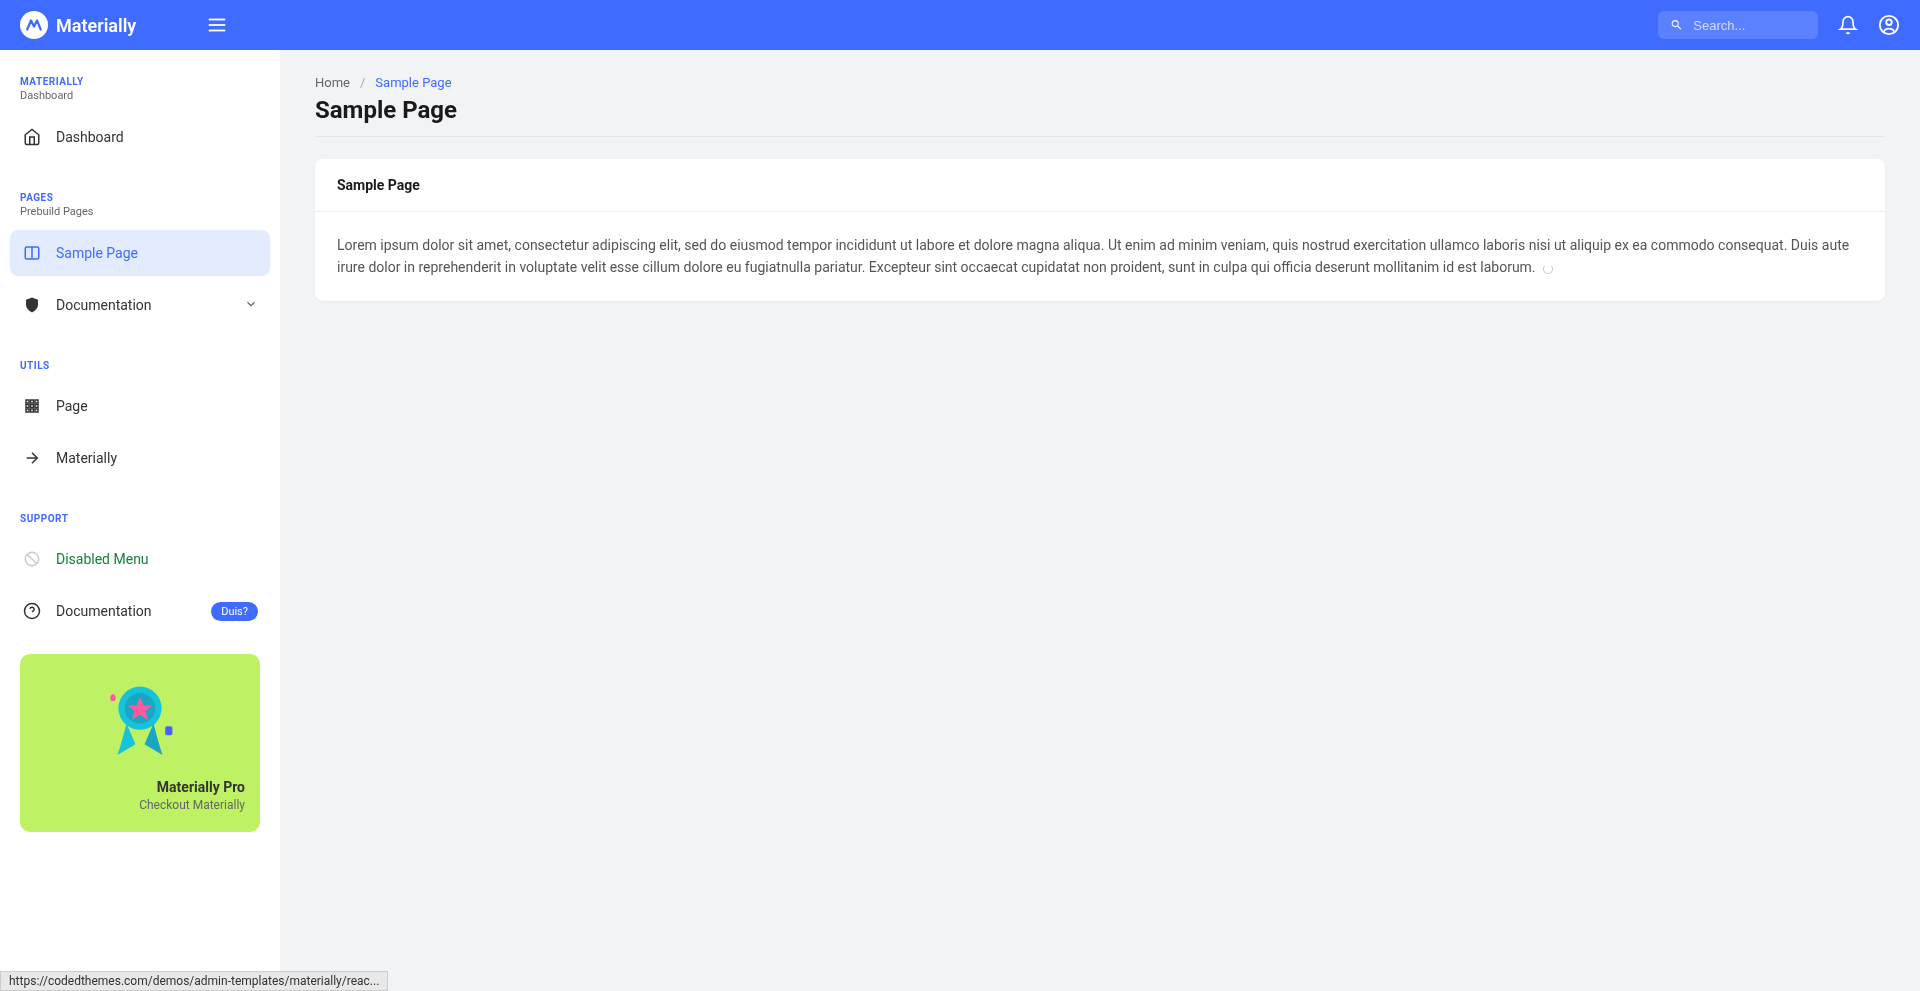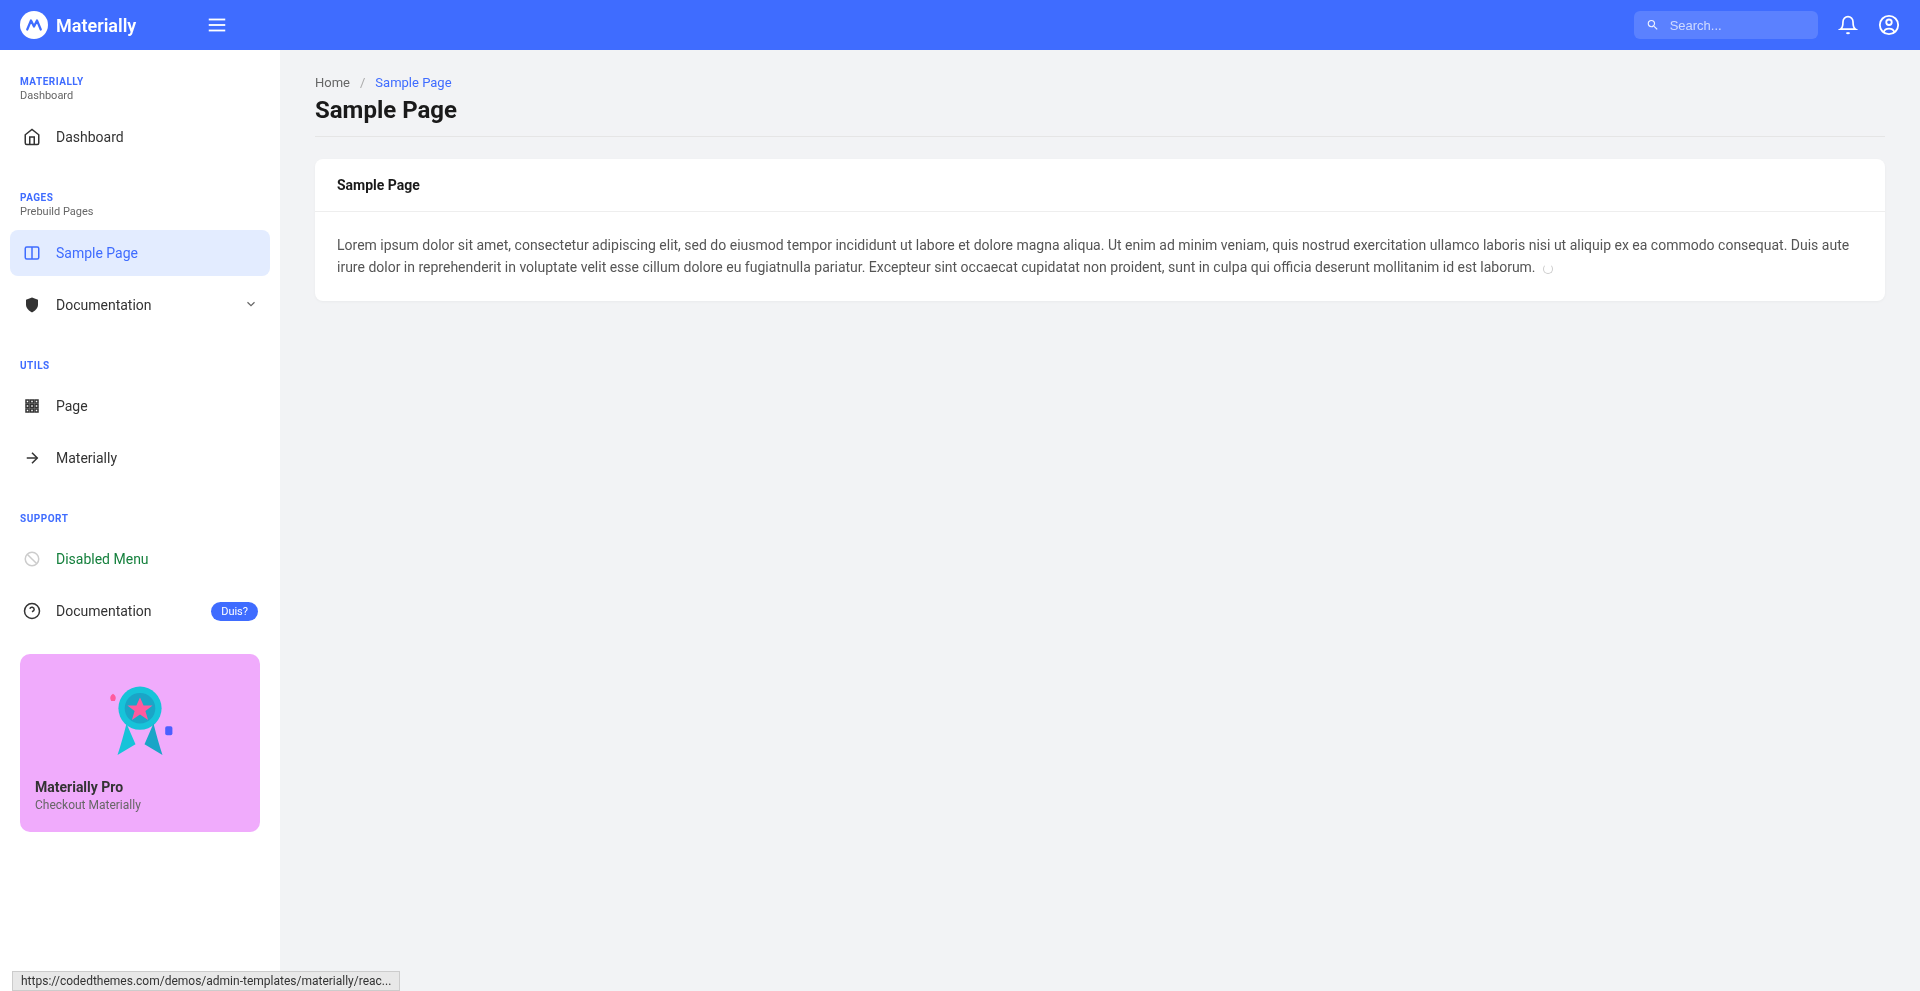--- a/index.html
+++ b/index.html
@@ -6,21 +6,21 @@
     body { font-family: -apple-system, BlinkMacSystemFont, 'Segoe UI', Roboto, 'Helvetica Neue', Arial, sans-serif; background: #f2f3f5; color: #333; }
     
     
     .header { position: fixed; top: 0; left: 0; right: 0; height: 50px; background: #3f6cff; display: flex; align-items: center; padding: 0 20px; z-index: 100; }
     .logo-area { display: flex; align-items: center; gap: 8px; }
     .logo-circle { width: 28px; height: 28px; background: #fff; border-radius: 50%; display: flex; align-items: center; justify-content: center; }
     .logo-circle svg { width: 18px; height: 18px; }
     .brand-name { color: #fff; font-weight: 600; font-size: 18px; }
     .menu-toggle { margin-left: 70px; color: #fff; cursor: pointer; display: flex; align-items: center; }
     .header-spacer { flex: 1; }
-    .search-box { background: rgba(255,255,255,0.15); border-radius: 6px; padding: 6px 12px; display: flex; align-items: center; gap: 10px; width: 184px; }
+    .search-box { background: rgba(255,255,255,0.15); border-radius: 6px; padding: 6px 12px; display: flex; align-items: center; gap: 10px; width: 160px; }
     .search-box svg { width: 16px; height: 16px; fill: rgba(255,255,255,0.9); }
     .search-input { background: transparent; border: none; outline: none; color: #fff; font-size: 13px; width: 100%; }
     .search-input::placeholder { color: rgba(255,255,255,0.7); }
     .header-icon { color: #fff; margin-left: 20px; cursor: pointer; display: flex; align-items: center; }
     
     
     .sidebar { position: fixed; top: 50px; left: 0; bottom: 0; width: 280px; background: #fff; overflow-y: auto; padding: 20px 10px; }
     .section-header { padding: 6px 10px; }
     .section-title { color: #3f6cff; font-size: 10px; font-weight: 700; letter-spacing: 0.5px; }
     .section-subtitle { color: #666; font-size: 11px; margin-top: 2px; }
@@ -30,40 +30,40 @@
     .nav-item.disabled { color: #15803d; cursor: default; }
     .nav-item.disabled svg { stroke: #ccc; }
     .nav-icon { width: 20px; height: 20px; display: flex; align-items: center; justify-content: center; }
     .nav-icon svg { width: 18px; height: 18px; stroke: #333; fill: none; stroke-width: 2; }
     .nav-label { flex: 1; }
     .chevron svg { width: 14px; height: 14px; }
     .chip { background: #3f6cff; color: #fff; font-size: 11px; padding: 3px 10px; border-radius: 12px; }
     .section-gap { height: 20px; }
     
     
-    .promo-card { margin: 20px 10px 10px; background: #f0abfc; border-radius: 10px; padding: 20px 15px; text-align: left; }
+    .promo-card { margin: 20px 10px 10px; background: #bef264; border-radius: 10px; padding: 20px 15px; text-align: right; }
     .promo-icon { width: 90px; height: 90px; margin: 0 auto 15px; position: relative; }
     .promo-title { font-weight: 700; font-size: 14px; color: #333; }
     .promo-subtitle { font-size: 12px; color: #666; margin-top: 3px; }
     
     
     .main { margin-left: 280px; margin-top: 50px; padding: 25px 35px; }
     .breadcrumb { display: flex; align-items: flex-end; gap: 10px; font-size: 13px; color: #666; }
     .breadcrumb-sep { color: #aaa; }
     .breadcrumb-current { color: #3f6cff; }
     .page-title { font-size: 24px; font-weight: 700; color: #1a1a1a; margin-top: 6px; padding-bottom: 12px; border-bottom: 1px solid #e5e5e5; }
     
     .card { background: #fff; border-radius: 8px; margin-top: 22px; box-shadow: 0 1px 3px rgba(0,0,0,0.04); }
     .card-header { padding: 18px 22px; border-bottom: 1px solid #eee; }
     .card-title { font-weight: 700; font-size: 14px; color: #1a1a1a; }
     .card-body { padding: 22px; font-size: 14px; color: #555; line-height: 1.6; }
     .spinner { display: inline-block; width: 10px; height: 10px; border: 1.5px solid #ccc; border-top-color: transparent; border-radius: 50%; margin-left: 4px; vertical-align: middle; }
     
     
-    .status-bar { position: fixed; bottom: 0; left: 12px; background: #e8e8e8; border: 1px solid #ccc; padding: 2px 8px; font-size: 12px; color: #333; max-width: 400px; white-space: nowrap; overflow: hidden; text-overflow: ellipsis; }
+    .status-bar { position: fixed; bottom: 0; left: 0; background: #e8e8e8; border: 1px solid #ccc; padding: 2px 8px; font-size: 12px; color: #333; max-width: 400px; white-space: nowrap; overflow: hidden; text-overflow: ellipsis; }
   </style>
 </head>
 <body>
 
 <div class="header">
   <div class="logo-area">
     <div class="logo-circle">
       <svg viewBox="0 0 24 24">
           <path d="M3 18 L8 6 L12 14 L16 6 L21 18" stroke="#3f6cff" stroke-width="3" fill="none" stroke-linecap="round" stroke-linejoin="round"></path>
         </svg>

